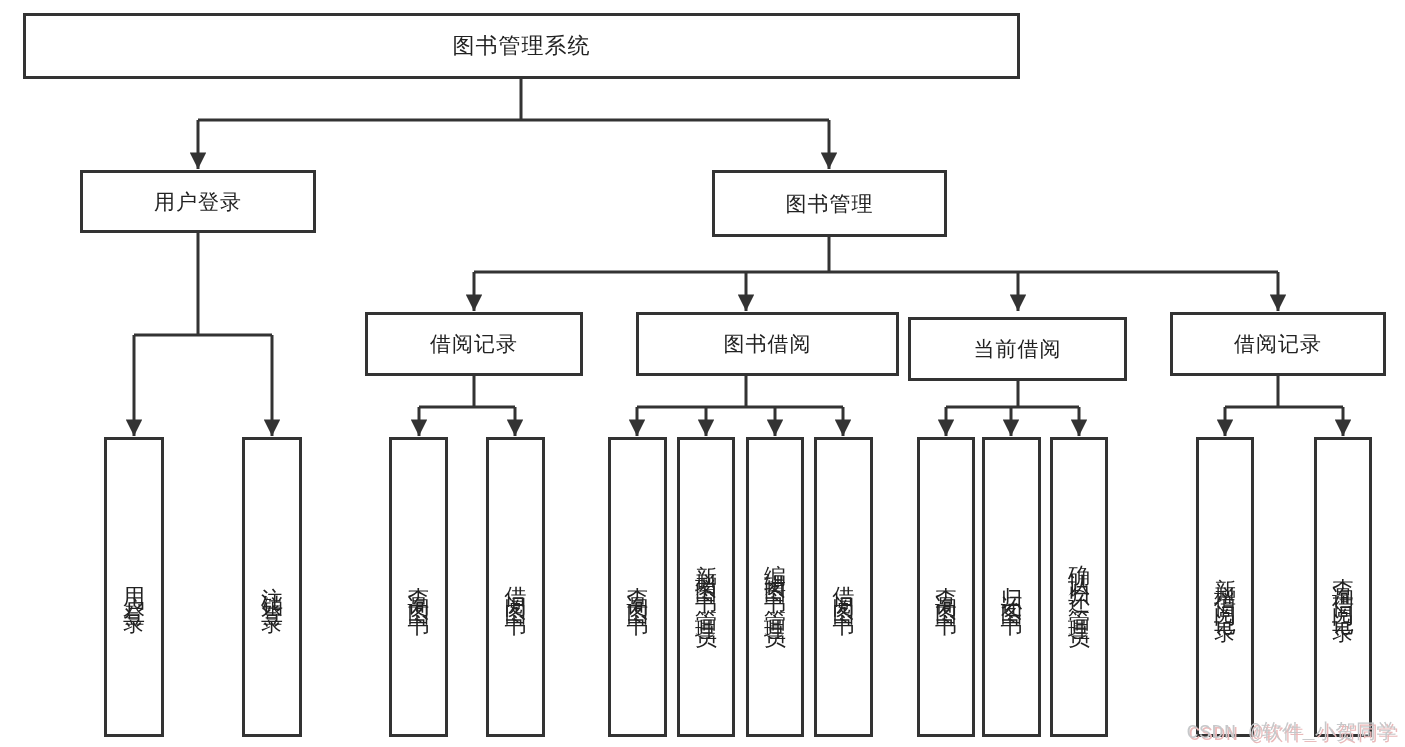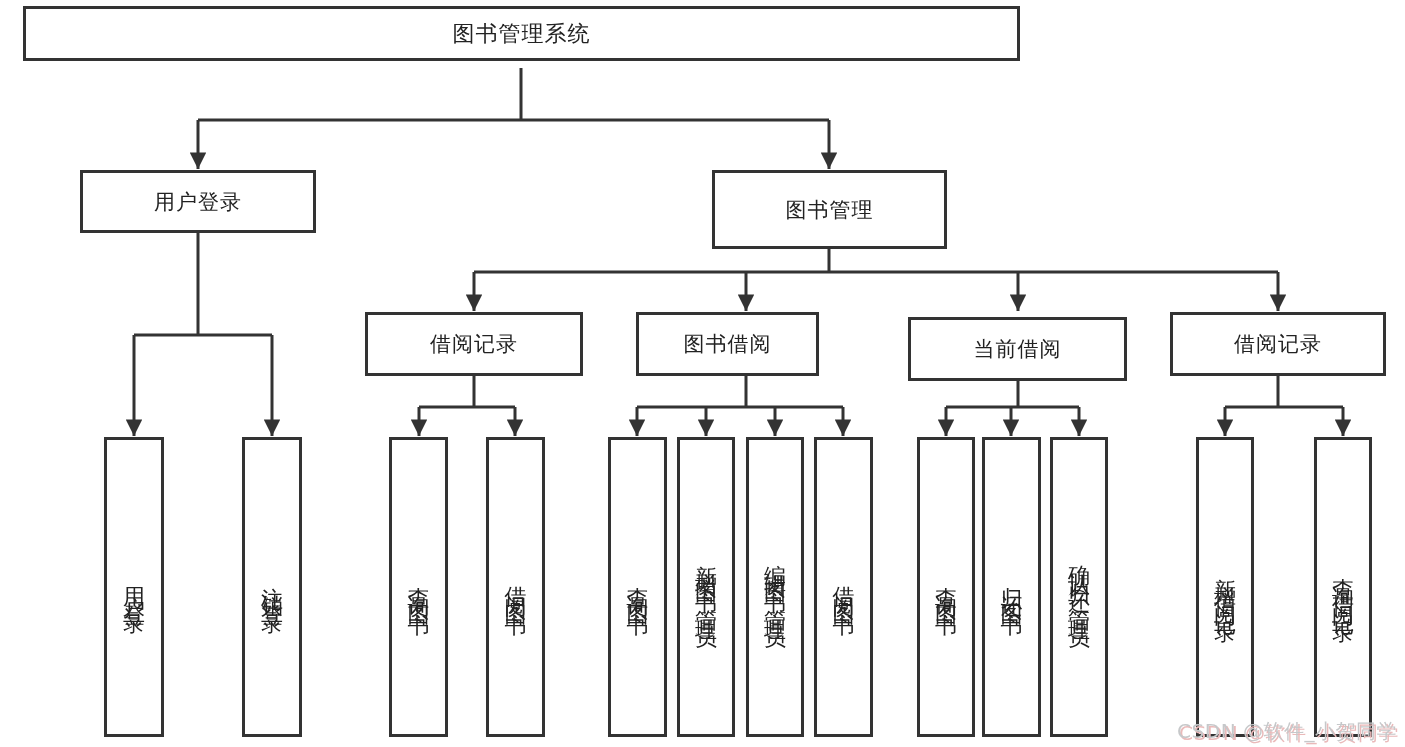--- a/index.html
+++ b/index.html
@@ -28,20 +28,21 @@
     display:flex; align-items:center; justify-content:center;
     writing-mode:vertical-rl; text-orientation:mixed;
     font-size:22px; letter-spacing:9px; line-height:1;
   }
   .watermark{
     position:absolute; right:8px; bottom:2px;
     font-size:20px; letter-spacing:0.5px;
     color:var(--watermark);
     text-shadow:2px 2px 0 var(--watermark-shadow);
     white-space:nowrap;
+    font-family:Liberation Mono, monospace;
   }
 </style>
 </head>
 <body>
 
 <div class="canvas">
 
   <svg class="wires" width="1405" height="747" viewBox="0 0 1405 747">
     <defs>
       <marker id="arw" viewBox="0 0 10 10" refX="10" refY="5" markerWidth="7" markerHeight="5.5" orient="auto-start-reverse">
@@ -72,35 +73,35 @@
     <line x1="706" y1="407" x2="706" y2="436" marker-end="url(#arw)"></line>
     <line x1="775" y1="407" x2="775" y2="436" marker-end="url(#arw)"></line>
     <line x1="843" y1="407" x2="843" y2="436" marker-end="url(#arw)"></line>
     <line x1="946" y1="407" x2="946" y2="436" marker-end="url(#arw)"></line>
     <line x1="1011" y1="407" x2="1011" y2="436" marker-end="url(#arw)"></line>
     <line x1="1079" y1="407" x2="1079" y2="436" marker-end="url(#arw)"></line>
     <line x1="1225" y1="407" x2="1225" y2="436" marker-end="url(#arw)"></line>
     <line x1="1343" y1="407" x2="1343" y2="436" marker-end="url(#arw)"></line>
   </svg>
 
-  <div class="node root" style="left:23px;top:6px;width:997px;height:55px">
+  <div class="node root" style="left:23px;top:13px;width:997px;height:66px">
     <span>图书管理系统</span>
   </div>
 
   <div class="node" style="left:80px;top:170px;width:236px;height:63px">
     <span>用户登录</span>
   </div>
-  <div class="node" style="left:712px;top:170px;width:235px;height:79px">
+  <div class="node" style="left:712px;top:170px;width:235px;height:67px">
     <span>图书管理</span>
   </div>
 
   <div class="node" style="left:365px;top:312px;width:218px;height:64px">
     <span>借阅记录</span>
   </div>
-  <div class="node" style="left:636px;top:312px;width:183px;height:64px">
+  <div class="node" style="left:636px;top:312px;width:263px;height:64px">
     <span>图书借阅</span>
   </div>
   <div class="node" style="left:908px;top:317px;width:219px;height:64px">
     <span>当前借阅</span>
   </div>
   <div class="node" style="left:1170px;top:312px;width:216px;height:64px">
     <span>借阅记录</span>
   </div>
 
   <div class="leaf" style="left:104px;width:60px">

